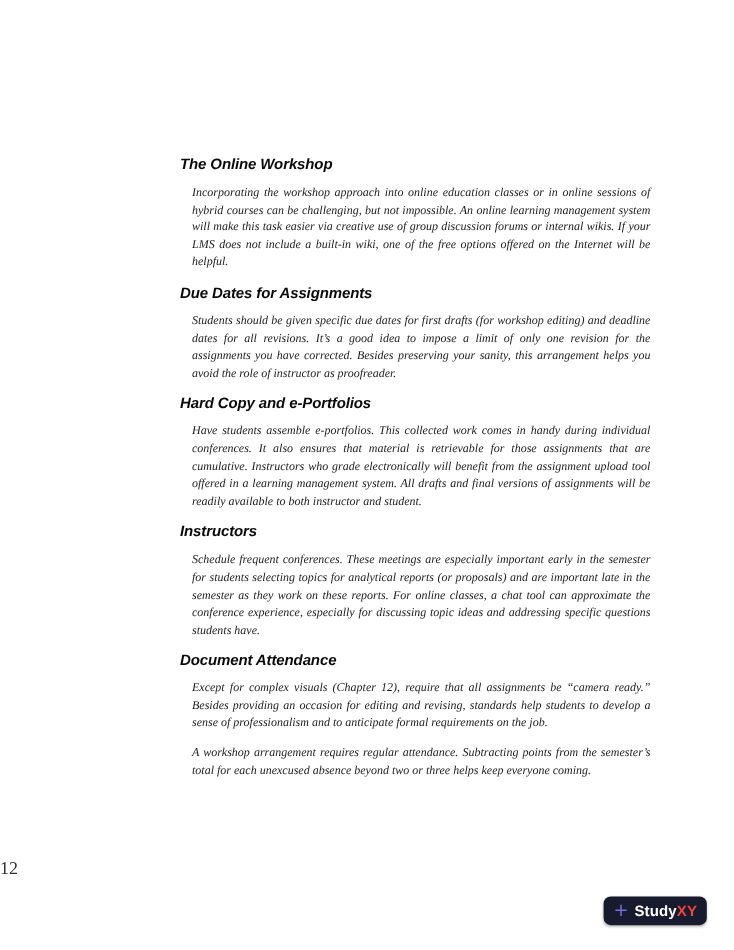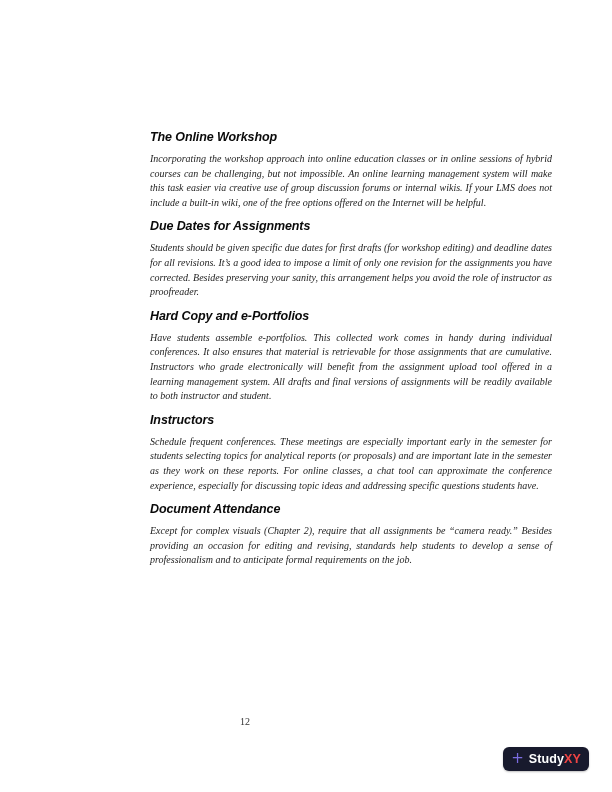--- a/index.html
+++ b/index.html
@@ -21,35 +21,35 @@
   .section h2 {
     margin: 0 0 8px 0;
     font-family: "Liberation Sans", sans-serif;
     font-weight: 700;
     font-size: 12.5px;
     line-height: 14px;
     color: #0a0a0a;
     letter-spacing: -0.1px;
   }
   .section p {
-    margin: 0;
+    margin: 10px;
     font-family: "Liberation Serif", serif;
     font-size: 10px;
     line-height: 14.6px;
     text-align: justify;
     color: #1c1c1c;
   }
   .page-number {
     position: absolute;
     top: 716px;
     left: 0;
     width: 490px;
-    text-align: center;
+    text-align: left;
     font-family: "Liberation Serif", serif;
-    font-size: 10px;
+    font-size: 15px;
     color: #333333;
   }
   .brand-badge {
     position: absolute;
     left: 503px;
     top: 747px;
     width: 86px;
     height: 24px;
     border-radius: 6px;
     background: #181a2d;
@@ -100,24 +100,25 @@
       <p>Have students assemble e-portfolios. This collected work comes in handy during individual conferences. It also ensures that material is retrievable for those assignments that are cumulative. Instructors who grade electronically will benefit from the assignment upload tool offered in a learning management system. All drafts and final versions of assignments will be readily available to both instructor and student.</p>
     </section>
 
     <section class="section">
       <h2>Instructors</h2>
       <p>Schedule frequent conferences. These meetings are especially important early in the semester for students selecting topics for analytical reports (or proposals) and are important late in the semester as they work on these reports. For online classes, a chat tool can approximate the conference experience, especially for discussing topic ideas and addressing specific questions students have.</p>
     </section>
 
     <section class="section">
       <h2>Document Attendance</h2>
-      <p>Except for complex visuals (Chapter 2), require that all assignments be “camera ready.” Besides providing an occasion for editing and revising, standards help students to develop a sense of professionalism and to anticipate formal requirements on the job.</p>
+      <p>Except for complex visuals (Chapter 12), require that all assignments be “camera ready.” Besides providing an occasion for editing and revising, standards help students to develop a sense of professionalism and to anticipate formal requirements on the job.</p>
     </section>
 
     <section class="section">
+      <p>A workshop arrangement requires regular attendance. Subtracting points from the semester’s total for each unexcused absence beyond two or three helps keep everyone coming.</p>
     </section>
 
   </main>
 
   <div class="page-number">12</div>
 
   <div class="brand-badge">
     <span class="plus">+</span>
     <span class="brand-text"><span>Study</span><span class="brand-accent">XY</span></span>
   </div>

